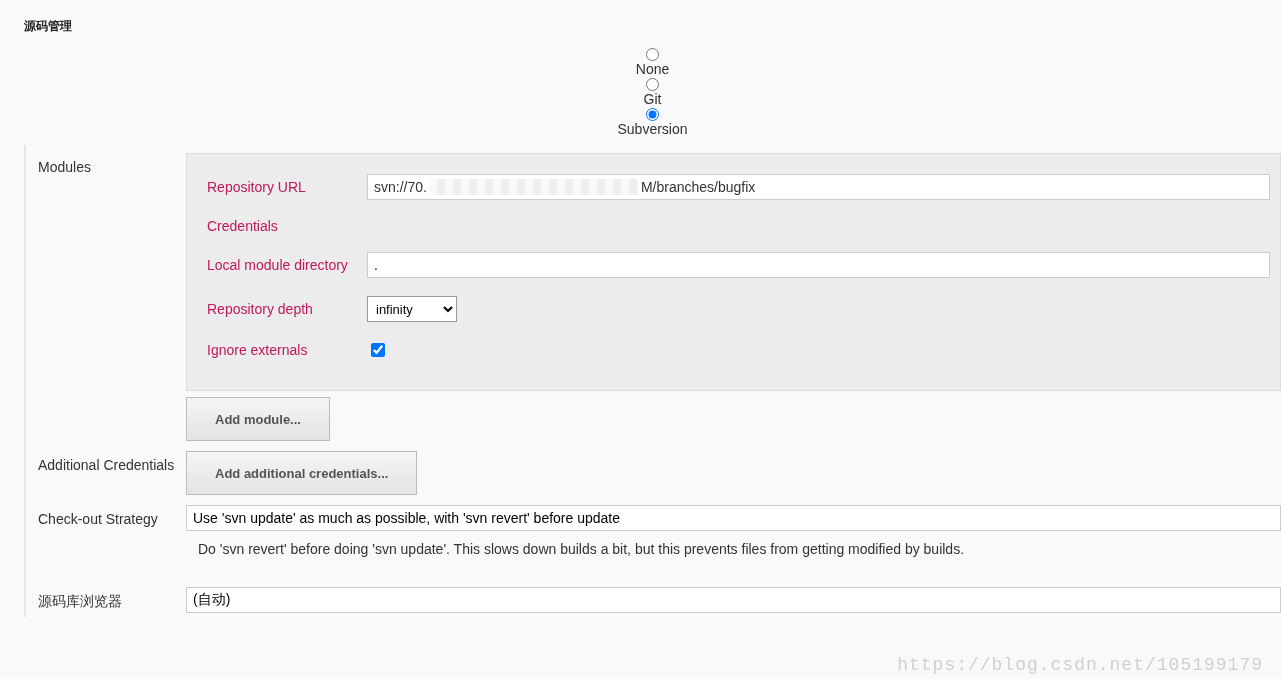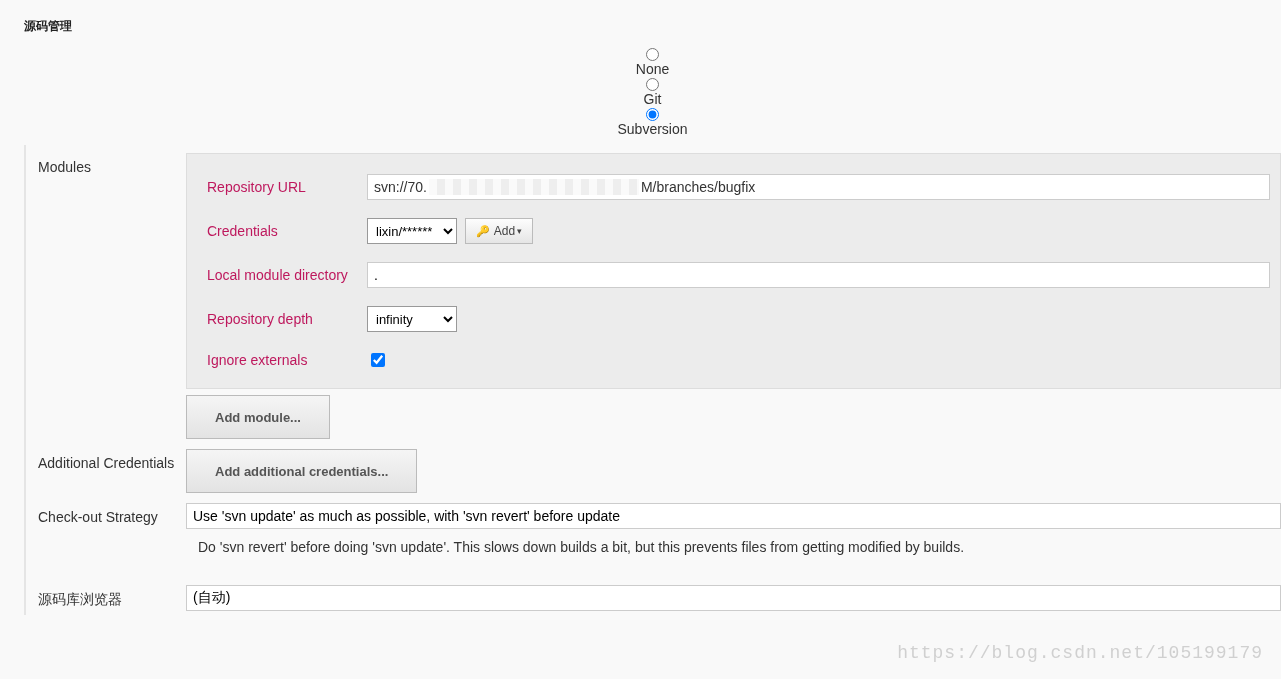--- a/index.html
+++ b/index.html
@@ -146,21 +146,21 @@
     width: 14px;
     height: 14px;
   }
   .help-text {
     padding: 10px 0 20px 12px;
     color: #333;
   }
   .watermark {
     position: absolute;
     right: 18px;
-    bottom: 16px;
+    bottom: 4px;
     color: #d0d0d0;
     font-size: 18px;
     font-family: "Courier New", monospace;
     letter-spacing: 1px;
     pointer-events: none;
   }
 </style>
 </head>
 <body>
 
@@ -194,49 +194,39 @@
             <div class="repo-url-display">
               <span>svn://70.</span>
               <span class="masked-segment"></span>
               <span>M/branches/bugfix</span>
             </div>
           </div>
         </div>
 
         <div class="inner-row">
           <div class="inner-label">Credentials</div>
-          <div class="inner-field" style="display:flex;align-items:center;">
-            <select class="small-select cred-select">
-              <option>lixin/******</option>
-            </select>
-            <button class="add-btn">
-              <span class="key-icon">🔑</span>
-              <span>Add</span>
-              <span style="margin-left:2px;font-size:9px;">▾</span>
-            </button>
-          </div>
         </div>
 
         <div class="inner-row">
           <div class="inner-label">Local module directory</div>
           <div class="inner-field">
             <input class="wide-input" value="." style="">
           </div>
         </div>
 
         <div class="inner-row">
           <div class="inner-label">Repository depth</div>
           <div class="inner-field">
             <select class="small-select depth-select">
               <option>infinity</option>
             </select>
           </div>
         </div>
 
-        <div class="inner-row" style="margin-bottom:8px;">
+        <div class="inner-row" style="margin-bottom:20px;">
           <div class="inner-label">Ignore externals</div>
           <div class="inner-field">
             <input type="checkbox" checked="" class="checkbox-ctrl" style="">
           </div>
         </div>
 
       </div>
       <button class="grey-button">
         <span>Add module...</span>
       </button>

